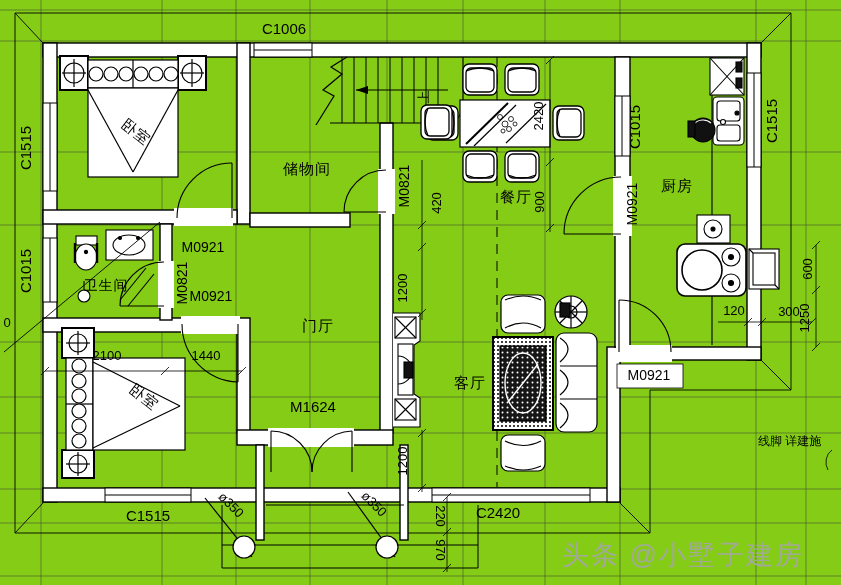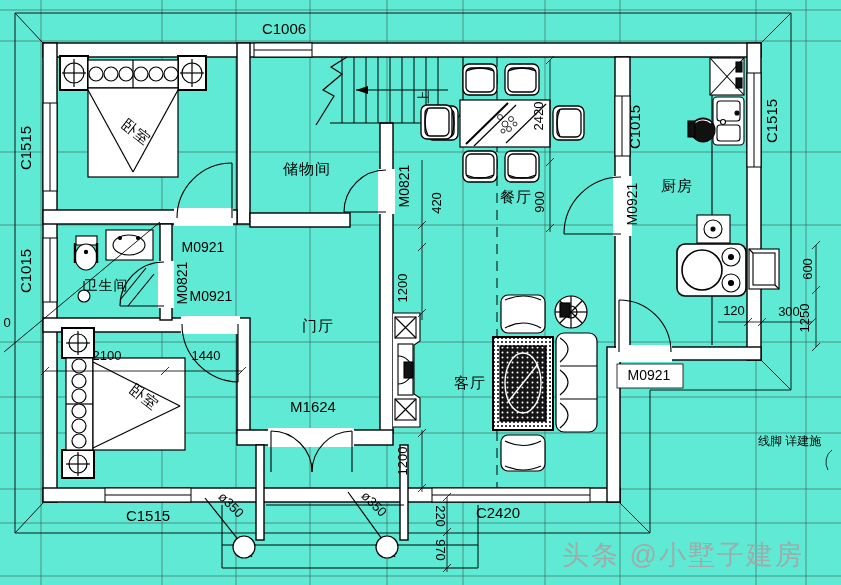--- a/index.html
+++ b/index.html
@@ -1,16 +1,16 @@
 <!DOCTYPE html>
 <html><head>
 <meta charset="utf-8">
 <style>
   html,body{margin:0;padding:0;background:#fff;}
-  #plan-wrap{position:relative;width:841px;height:585px;background:#5eead4;overflow:hidden;
+  #plan-wrap{position:relative;width:841px;height:585px;background:#84cc16;overflow:hidden;
     font-family:"Liberation Sans",sans-serif;}
   svg{display:block}
   svg text{fill:#000;font-family:"Liberation Sans","DejaVu Sans",sans-serif;}
   .lbl{font-size:15px;}
   .tag{font-size:14px;}
   .dim{font-size:13px;}
   .room{font-size:15px;letter-spacing:1px;}
   .note{font-size:12px;}
   .watermark{font-size:27px;fill:#a6a6a6;opacity:.9;letter-spacing:2px;}
 </style>

